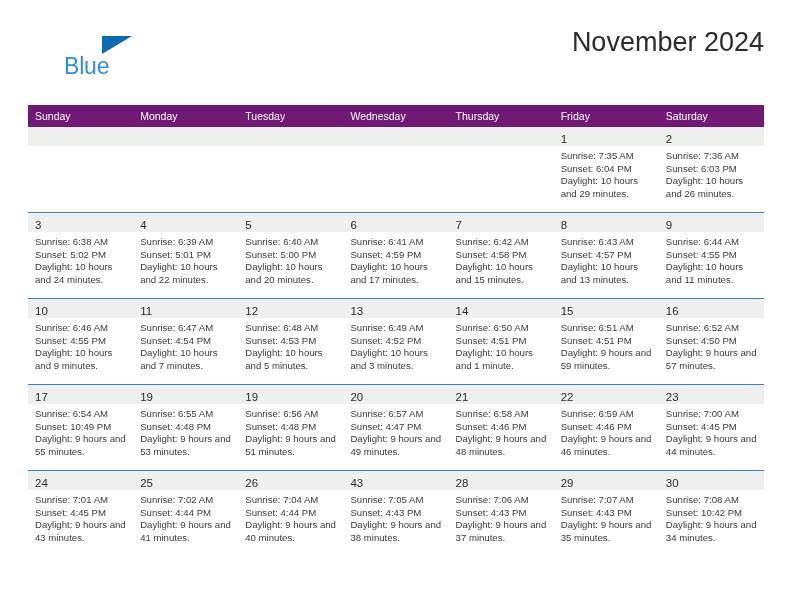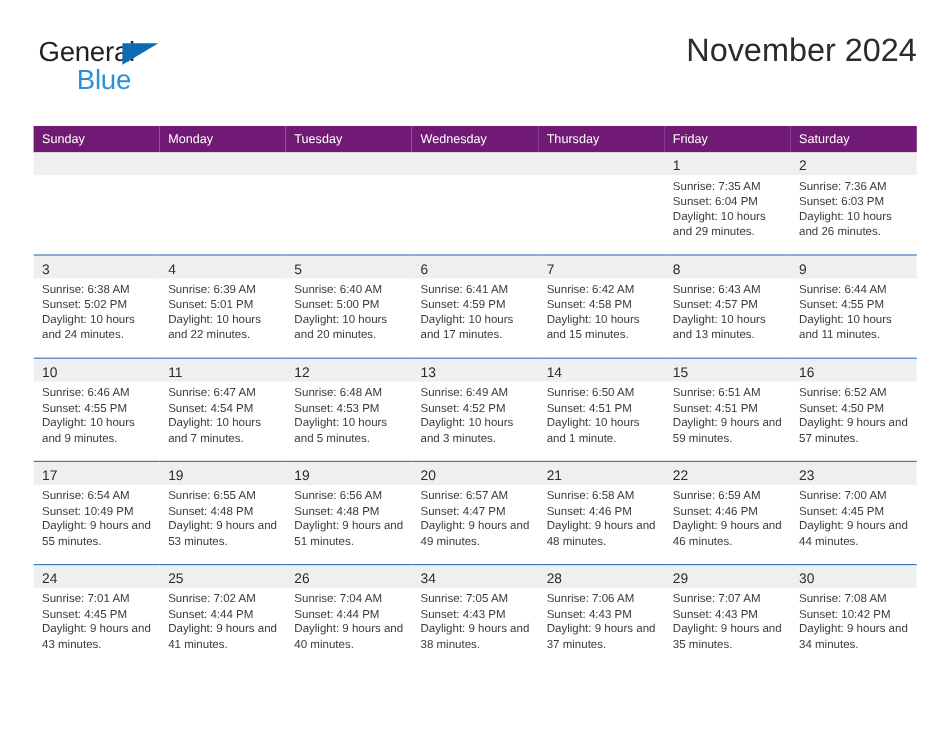--- a/index.html
+++ b/index.html
@@ -155,21 +155,20 @@
   }
 </style>
 </head>
 <body>
 
 <div class="page">
 
   <div class="header">
 
     <div class="brand">
-      <span class="brand-general">General</span>
       <span class="brand-triangle"></span>
       <span class="brand-blue">Blue</span>
     </div>
 
     <div class="title-block">
       <h1 class="cal-title">November 2024</h1>
     </div>
 
   </div>
 
@@ -475,21 +474,21 @@
               <div class="daynum-band"><span class="daynum">26</span></div>
               <div class="details">
                 <div>Sunrise: 7:04 AM</div>
                 <div>Sunset: 4:44 PM</div>
                 <div class="daylight">Daylight: 9 hours and 40 minutes.</div>
               </div>
             </div>
           </td>
           <td>
             <div class="daybox">
-              <div class="daynum-band"><span class="daynum">34</span></div>
+              <div class="daynum-band"><span class="daynum">43</span></div>
               <div class="details">
                 <div>Sunrise: 7:05 AM</div>
                 <div>Sunset: 4:43 PM</div>
                 <div class="daylight">Daylight: 9 hours and 38 minutes.</div>
               </div>
             </div>
           </td>
           <td>
             <div class="daybox">
               <div class="daynum-band"><span class="daynum">28</span></div>

